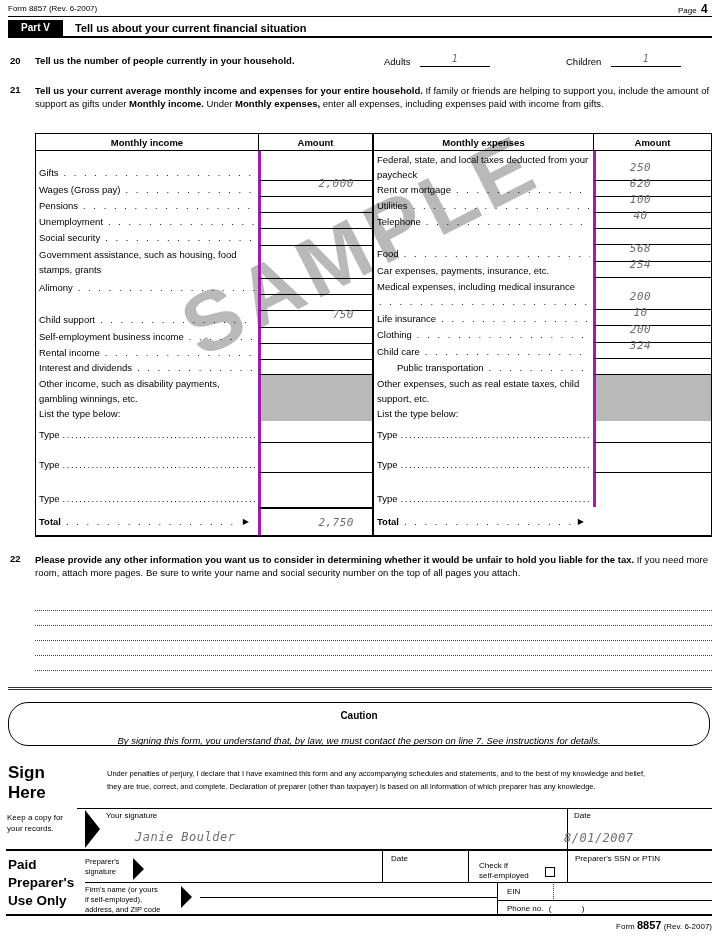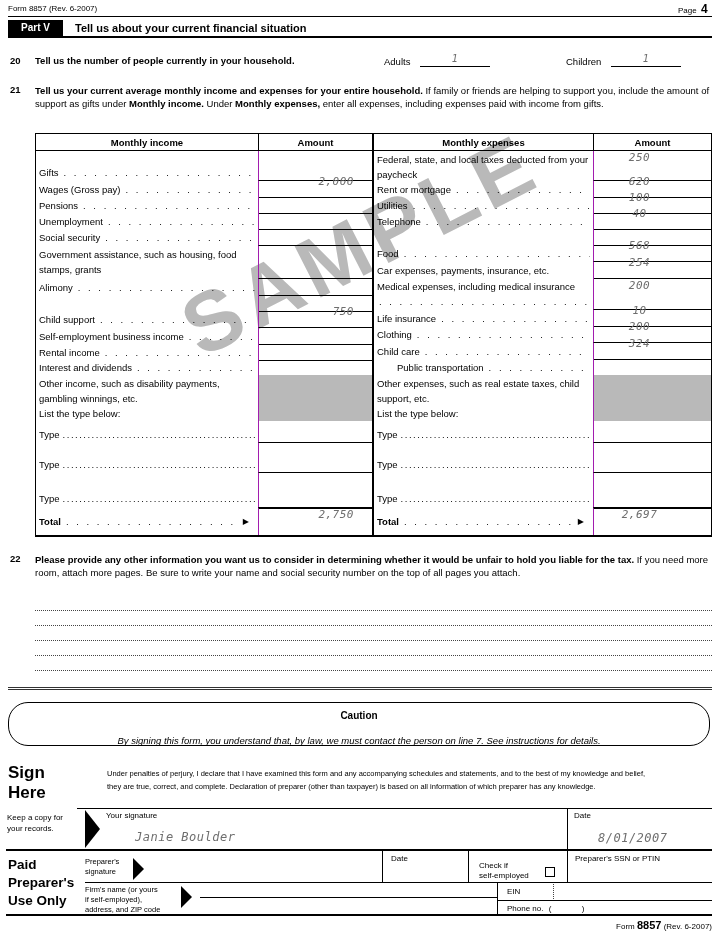--- a/index.html
+++ b/index.html
@@ -29,22 +29,22 @@
   .hc-amt{flex:1;border-left:1px solid #000;}
   .trow{display:flex;box-sizing:border-box;}
   .lbl{width:222px;box-sizing:border-box;padding-left:3px;padding-right:3px;overflow:hidden;
        line-height:15px;}
   .flexcell{display:flex;align-items:center;white-space:nowrap;}
   .va-b{align-items:flex-end;padding-bottom:1px;}
   .wrapcell{padding-top:1px;}
   .dots{flex:1;overflow:hidden;white-space:nowrap;word-spacing:5px;padding-left:5px;}
   .wrapcell .dots{word-spacing:5px;padding-left:2px;}
   .tdots{flex:1;overflow:hidden;white-space:nowrap;letter-spacing:1.5px;padding-left:3px;}
-  .amt{flex:1;border-left:1px solid #a21caf;border-bottom:1px solid #000;box-sizing:border-box;
-       display:flex;align-items:center;padding-bottom:16px;}
+  .amt{flex:1;border-left:3px solid #a21caf;border-bottom:1px solid #000;box-sizing:border-box;
+       display:flex;align-items:flex-end;padding-bottom:6px;}
   .amt-r{justify-content:flex-end;padding-right:18px;}
   .amt-c{justify-content:center;padding-right:26px;}
   .amt.gray{background:#b9b9b9;border-bottom:none;}
   .amt.nob{border-bottom:none;}
   .amt.thick{border-top:2px solid #000;border-bottom:none;}
   .arr{font-size:8px;margin-right:6px;margin-left:4px;}
   .h15{height:15px}.h16{height:16px}.h17{height:17px}.h22{height:22px}.h28{height:28px}
   .h30{height:30px}.h32{height:32px}.h33{height:33px}.h34{height:34px}.h46{height:46px}
   .watermark{position:absolute;left:150px;top:195px;width:420px;height:100px;z-index:1;
              font-weight:bold;font-size:84px;color:#b9b9b9;letter-spacing:6px;
@@ -379,23 +379,20 @@
         <div class="amt amt-c nob">
             <span class="hw"></span>
           </div>
       </div>
       <div class="trow h28">
         <div class="lbl flexcell" style="width:219px;">
             <span class="b">Total</span>
             <span class="dots">. . . . . . . . . . . . . . . . . . . . . . . . . . . . . . . . . . . . . . . . . . . . . . . .</span>
             <span class="arr">▶</span>
           </div>
-        <div class="amt amt-c thick">
-            <span class="hw">2,697</span>
-          </div>
       </div>
     </div>
   </div>
 
   <div class="abs b" style="left:10px;top:553px;">22</div>
   <div class="abs" style="left:35px;top:553px;width:677px;line-height:13px;">
     <span class="b">Please provide any other information you want us to consider in determining whether it would be unfair to hold you liable for the tax.</span><span> If you need more room, attach more pages. Be sure to write your name and social security number on the top of all pages you attach.</span>
   </div>
   <div class="dotline" style="top:602px;"></div>
   <div class="dotline" style="top:617px;"></div>
@@ -415,21 +412,21 @@
   </div>
   <div class="abs tiny" style="left:107px;top:768px;width:545px;line-height:12.5px;">Under penalties of perjury, I declare that I have examined this form and any accompanying schedules and statements, and to the best of my knowledge and belief, they are true, correct, and complete. Declaration of preparer (other than taxpayer) is based on all information of which preparer has any knowledge.</div>
 
   <div class="hline" style="left:77px;top:808px;width:635px;"></div>
   <div class="abs small" style="left:7px;top:812px;width:72px;line-height:11px;">Keep a copy for your records.</div>
   <div class="tri" style="left:85px;top:810px;border-left:15px solid #000;border-top:19px solid transparent;border-bottom:19px solid transparent;"></div>
   <div class="abs small" style="left:106px;top:811px;">Your signature</div>
   <div class="abs hw" style="left:135px;top:830px;font-size:12px;">Janie Boulder</div>
   <div class="vline" style="left:567px;top:808px;height:41px;"></div>
   <div class="abs small" style="left:574px;top:811px;">Date</div>
-  <div class="abs hw" style="left:598px;top:831px;font-size:12px;">8/01/2007</div>
+  <div class="abs hw" style="left:564px;top:831px;font-size:12px;">8/01/2007</div>
 
   <div class="abs" style="left:6px;top:849px;width:706px;height:2px;background:#000;"></div>
   <div class="abs b" style="left:8px;top:856px;font-size:13.5px;line-height:18px;">
     <div>Paid</div>
     <div>Preparer's</div>
     <div>Use Only</div>
   </div>
   <div class="abs tiny" style="left:85px;top:857px;">
     <div>Preparer's</div>
     <div>signature</div>

